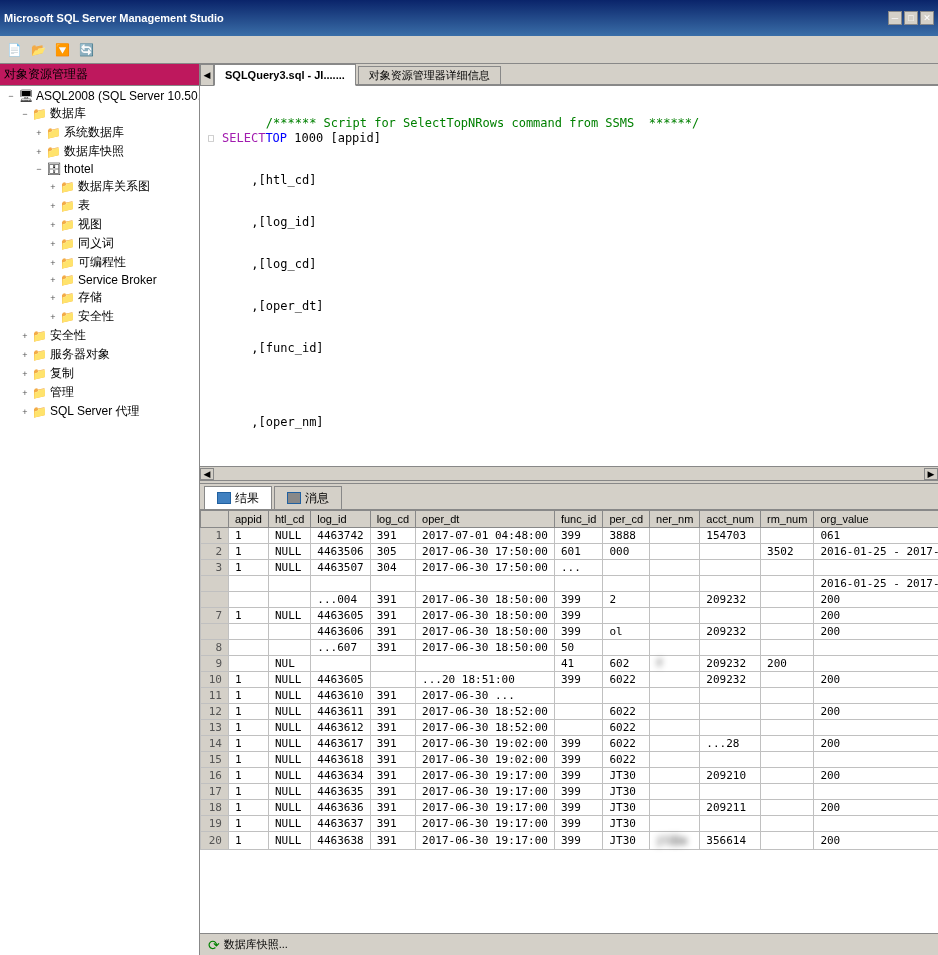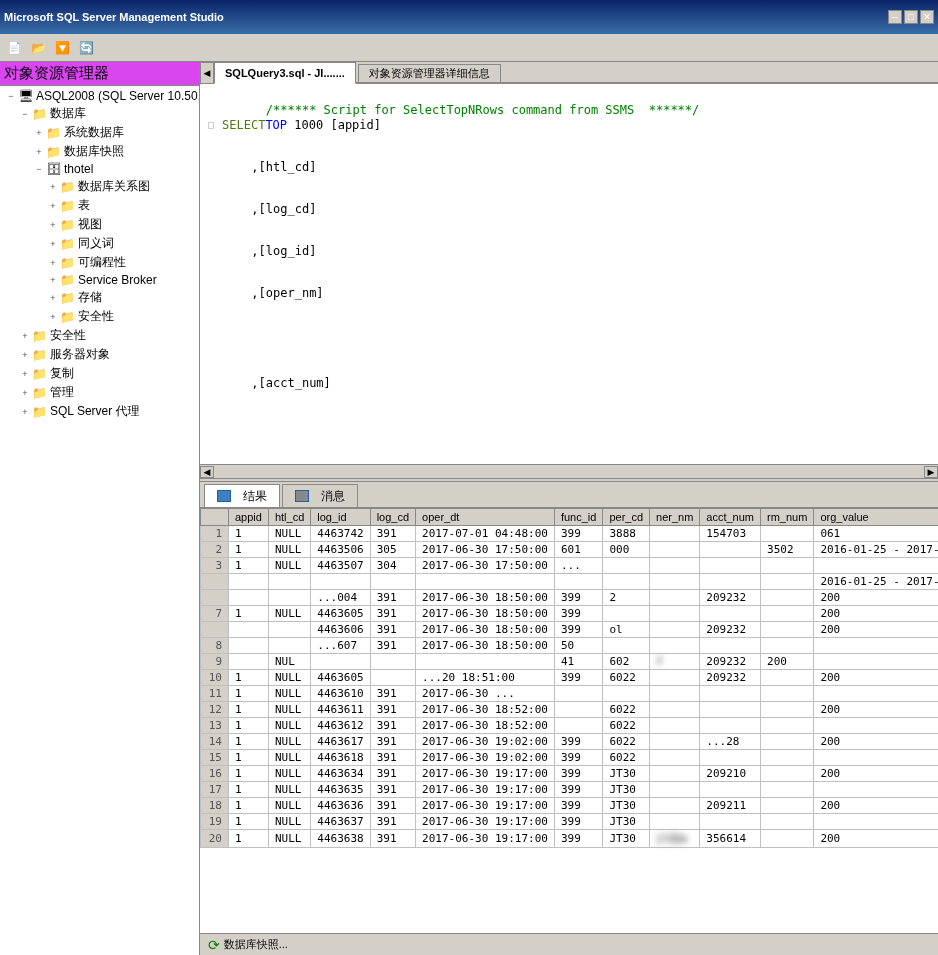--- a/index.html
+++ b/index.html
@@ -1,65 +1,65 @@
 <!DOCTYPE html>
 <html><head>
   <meta charset="utf-8">
   <style>
     * { box-sizing: border-box; margin: 0; padding: 0; }
     body { font-family: "SimSun", "宋体", sans-serif; font-size: 12px; background: #d4d0c8; color: #000; overflow: hidden; }
     
     .window { width: 938px; height: 955px; display: flex; flex-direction: column; background: #d4d0c8; }
     
     
-    .title-bar { background: linear-gradient(to bottom, #0a246a, #3a6ea8); color: white; height: 21px; display: flex; align-items: center; justify-content: space-between; padding: 17px 4px; flex-shrink: 0; text-align: right; }
+    .title-bar { background: linear-gradient(to bottom, #0a246a, #3a6ea8); color: white; height: 36px; display: flex; align-items: center; justify-content: space-between; padding: 4px 4px; flex-shrink: 0; text-align: right; }
     .title-bar-text { font-size: 11px; font-weight: bold; }
     .title-bar-btns { display: flex; gap: 2px; }
     .title-bar-btn { width: 14px; height: 14px; background: #d4d0c8; border: 1px solid #888; font-size: 9px; display: flex; align-items: center; justify-content: center; cursor: pointer; }
     
     
     .toolbar { background: #d4d0c8; border-bottom: 1px solid #888; height: 28px; display: flex; align-items: center; padding: 2px 4px; gap: 2px; flex-shrink: 0; }
     .toolbar-btn { width: 22px; height: 22px; background: #d4d0c8; border: 1px solid transparent; display: flex; align-items: center; justify-content: center; cursor: pointer; font-size: 12px; }
     
     
     .main-area { display: flex; flex: 1; overflow: hidden; }
     
     
     .sidebar { width: 200px; background: white; border-right: 1px solid #888; display: flex; flex-direction: column; overflow: hidden; flex-shrink: 0; }
-    .sidebar-title { background: #d946ef; padding: 2px 4px; font-size: 15px; border-bottom: 1px solid #888; }
+    .sidebar-title { background: #be185d; padding: 2px 4px; font-size: 12px; border-bottom: 1px solid #888; }
     .sidebar-content { flex: 1; overflow-y: auto; overflow-x: auto; padding: 2px 0; }
     .tree-item { display: flex; align-items: center; padding: 1px 0; cursor: pointer; white-space: nowrap; }
     .tree-expander { width: 14px; height: 14px; display: flex; align-items: center; justify-content: center; font-size: 9px; color: #555; flex-shrink: 0; }
     .tree-icon { width: 16px; height: 14px; display: flex; align-items: center; justify-content: center; flex-shrink: 0; margin-right: 2px; }
     .tree-label { font-size: 12px; }
     .indent1 { padding-left: 4px; }
     .indent2 { padding-left: 18px; }
     .indent3 { padding-left: 32px; }
     .indent4 { padding-left: 46px; }
     
     
     .right-content { flex: 1; display: flex; flex-direction: column; overflow: hidden; }
     
     
     .tab-bar { display: flex; background: #d4d0c8; border-bottom: 2px solid #888; flex-shrink: 0; height: 22px; }
     .tab { padding: 2px 10px; background: #d4d0c8; border: 1px solid #888; border-bottom: none; cursor: pointer; font-size: 11px; display: flex; align-items: center; margin-right: 2px; margin-top: 2px; }
     .tab.active { background: white; font-weight: bold; z-index: 1; border-bottom: 1px solid white; margin-top: 0; height: 22px; }
     
     
-    .editor-area { background: white; flex: 1; padding: 5px 8px; font-family: Consolas, monospace; font-size: 12px; overflow: auto; color: #000; white-space: pre; max-height: 460px; min-height: 200px; }
+    .editor-area { background: white; flex: 1; padding: 16px 8px; font-family: Consolas, monospace; font-size: 12px; overflow: auto; color: #000; white-space: pre; max-height: 460px; min-height: 200px; }
     
     .sql-comment { color: #008000; }
     
     
     .splitter-h { height: 4px; background: #d4d0c8; border-top: 1px solid #888; border-bottom: 1px solid #888; cursor: ns-resize; flex-shrink: 0; }
     
     
     .results-area { display: flex; flex-direction: column; background: #d4d0c8; flex: 1; overflow: hidden; }
     .results-tab-bar { display: flex; background: #d4d0c8; border-bottom: 1px solid #888; flex-shrink: 0; padding: 2px 4px 0; height: 26px; }
-    .results-tab { padding: 2px 12px; background: #d4d0c8; border: 1px solid #888; border-bottom: none; cursor: pointer; font-size: 12px; display: flex; align-items: center; gap: 12px; margin-right: 2px; }
+    .results-tab { padding: 2px 12px; background: #d4d0c8; border: 1px solid #888; border-bottom: none; cursor: pointer; font-size: 12px; display: flex; align-items: center; gap: 4px; margin-right: 2px; }
     .results-tab.active { background: white; }
     .results-tab-icon { width: 14px; height: 12px; background: #4080c0; display: inline-block; border: 1px solid #2060a0; }
     
     
     .results-table-container { flex: 1; overflow: auto; background: white; }
     .results-table { border-collapse: collapse; font-size: 11px; width: 100%; }
     .results-table th { background: #d4d0c8; border: 1px solid #888; padding: 2px 6px; text-align: left; font-weight: normal; white-space: nowrap; position: sticky; top: 0; z-index: 1; }
     .results-table td { border: 1px solid #c0c0c0; padding: 1px 6px; white-space: nowrap; font-family: "SimSun", monospace; font-size: 11px; }
     .row-num { background: #d4d0c8; color: #555; text-align: right; border: 1px solid #888; padding: 1px 4px; font-size: 11px; min-width: 28px; }
     .row-num-header { background: #d4d0c8; border: 1px solid #888; padding: 2px 4px; min-width: 28px; }
@@ -218,25 +218,27 @@
         <div class="tab active">
           <span>SQLQuery3.sql - JI.......</span>
         </div>
         <div class="tab">
           <span>对象资源管理器详细信息</span>
         </div>
       </div>
 
       <div class="editor-area" style="height:380px; max-height:380px;">
         <span class="sql-comment">/****** Script for SelectTopNRows command from SSMS  ******/</span>
-<span style="display:block;"><span style="display:inline-flex;align-items:center;"><span style="color:#aaa;font-size:10px;margin-right:8px;">□</span><span style="color:#4d7c0f;">SELECT</span> <span style="color:#0000ff;">TOP</span> 1000 [appid]</span></span>
+<span style="display:block;"><span style="display:inline-flex;align-items:center;"><span style="color:#aaa;font-size:10px;margin-right:8px;">□</span><span style="color:#a21caf;">SELECT</span> <span style="color:#0000ff;">TOP</span> 1000 [appid]</span></span>
         <span style="display:block;">      ,[htl_cd]</span>
+        <span style="display:block;">      ,[log_id]</span>
         <span style="display:block;">      ,[log_cd]</span>
-        <span style="display:block;">      ,[log_id]</span>
-        <span style="display:block;">      ,[oper_nm]</span>
+        <span style="display:block;">      ,[oper_dt]</span>
+        <span style="display:block;">      ,[func_id]</span>
+        <span style="display:block;margin-top:32px;">      ,[oper_nm]</span>
         <span style="display:block;margin-top:48px;">      ,[acct_num]</span>
         
         
         
         
         
         
         
         
         

